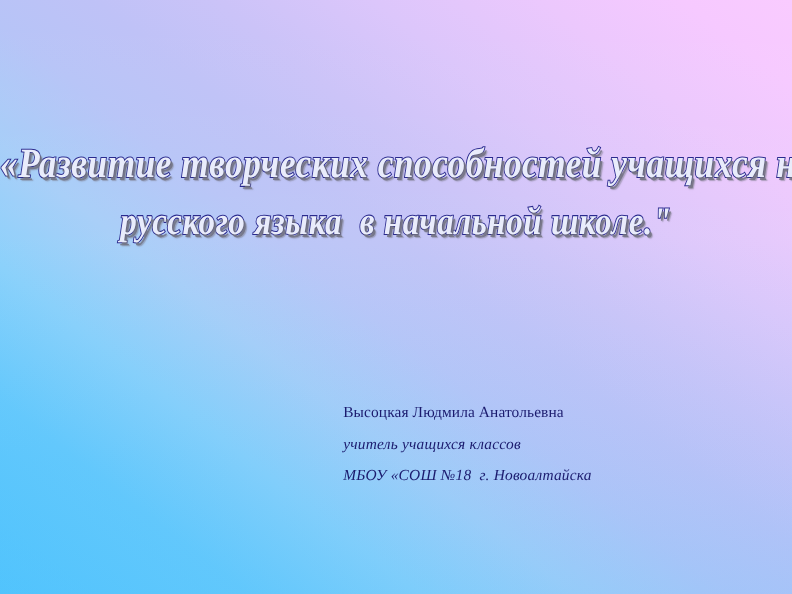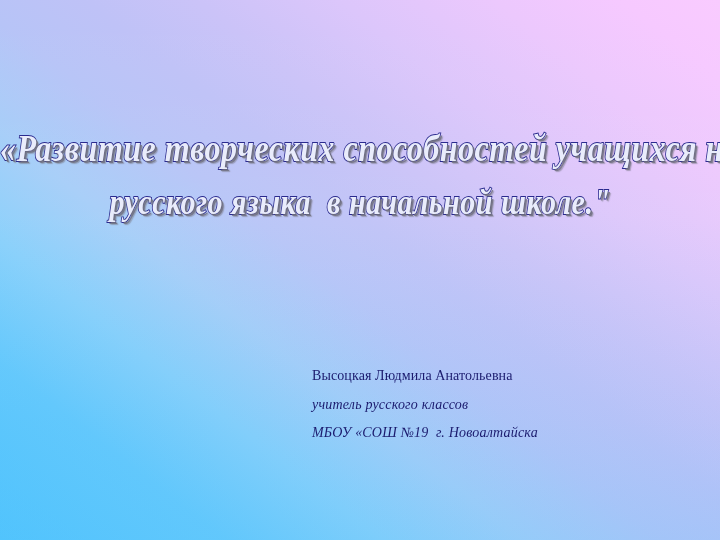--- a/index.html
+++ b/index.html
@@ -112,17 +112,17 @@
 
 <div id="slide">
 
   <div class="wordart">
     <span class="wordart-line l1">«Развитие творческих способностей учащихся на уроках</span>
     <span class="wordart-line l2">русского языка  в начальной школе."</span>
   </div>
 
   <div class="author-block">
     <span class="author-line name">Высоцкая Людмила Анатольевна</span>
-    <span class="author-line italic">учитель русского классов</span>
-    <span class="author-line italic">МБОУ «СОШ №19  г. Новоалтайска</span>
+    <span class="author-line italic">учитель учащихся классов</span>
+    <span class="author-line italic">МБОУ «СОШ №18  г. Новоалтайска</span>
   </div>
 
 </div>
 
 </body></html>

